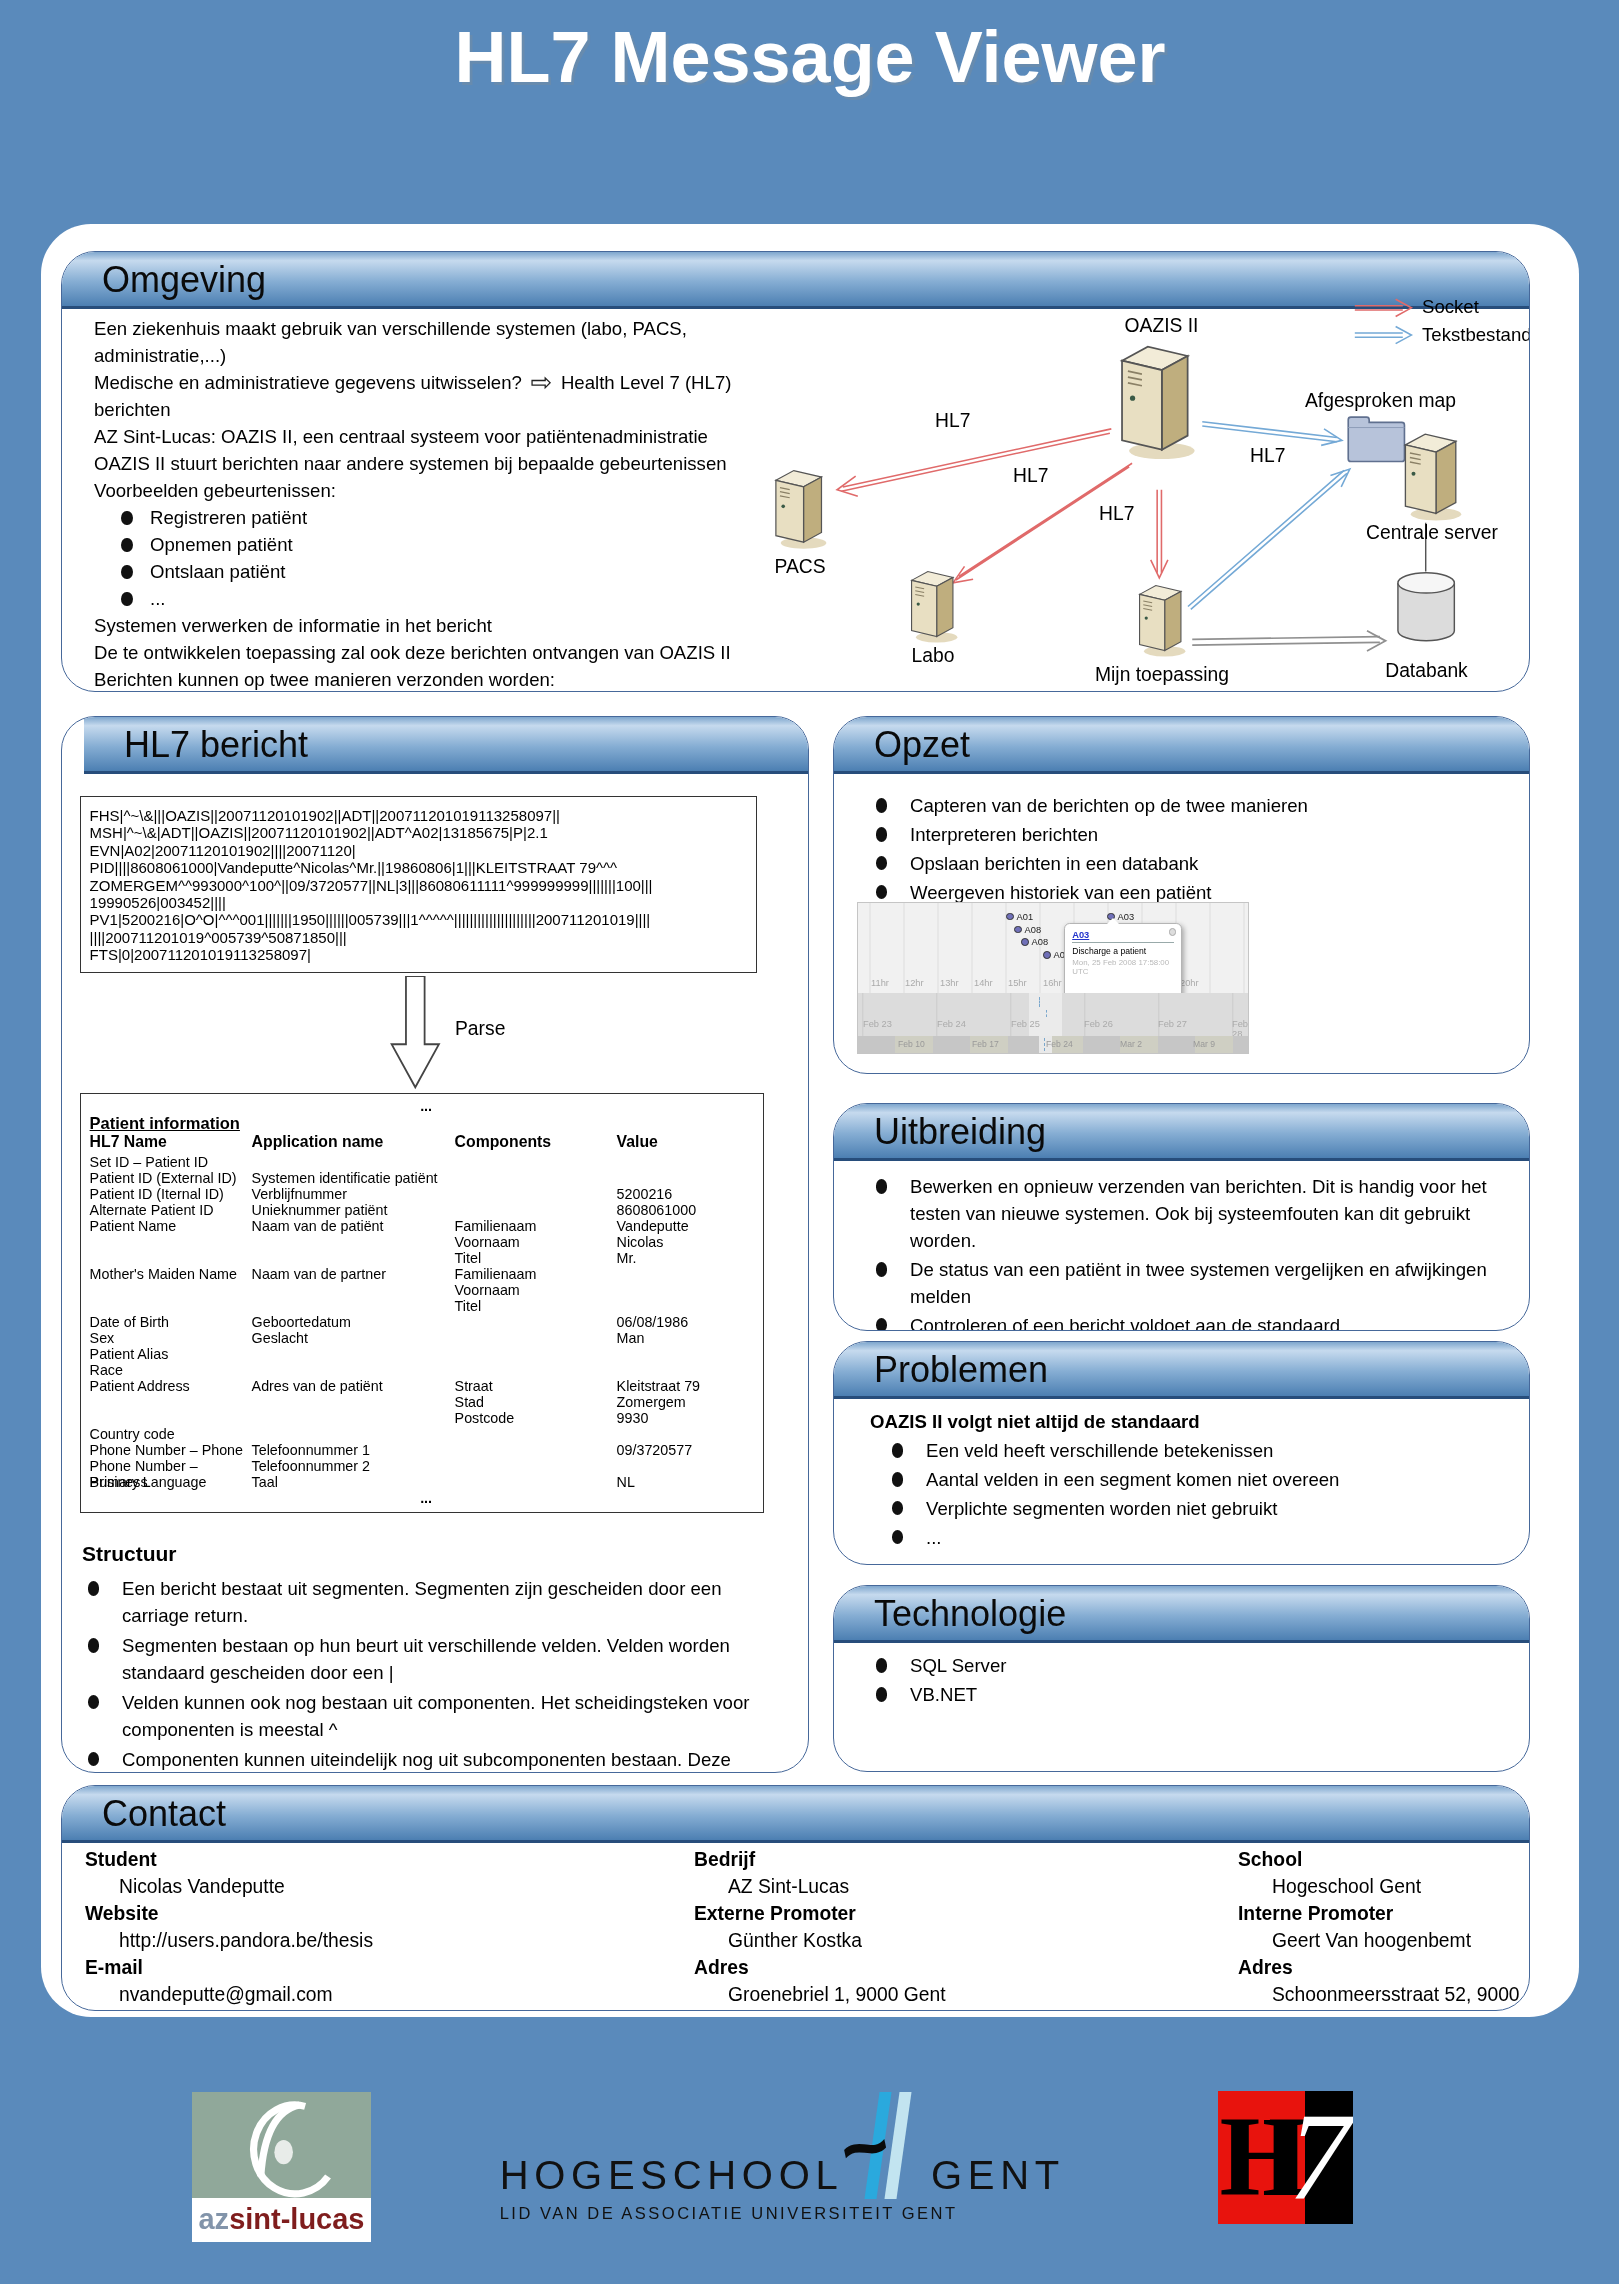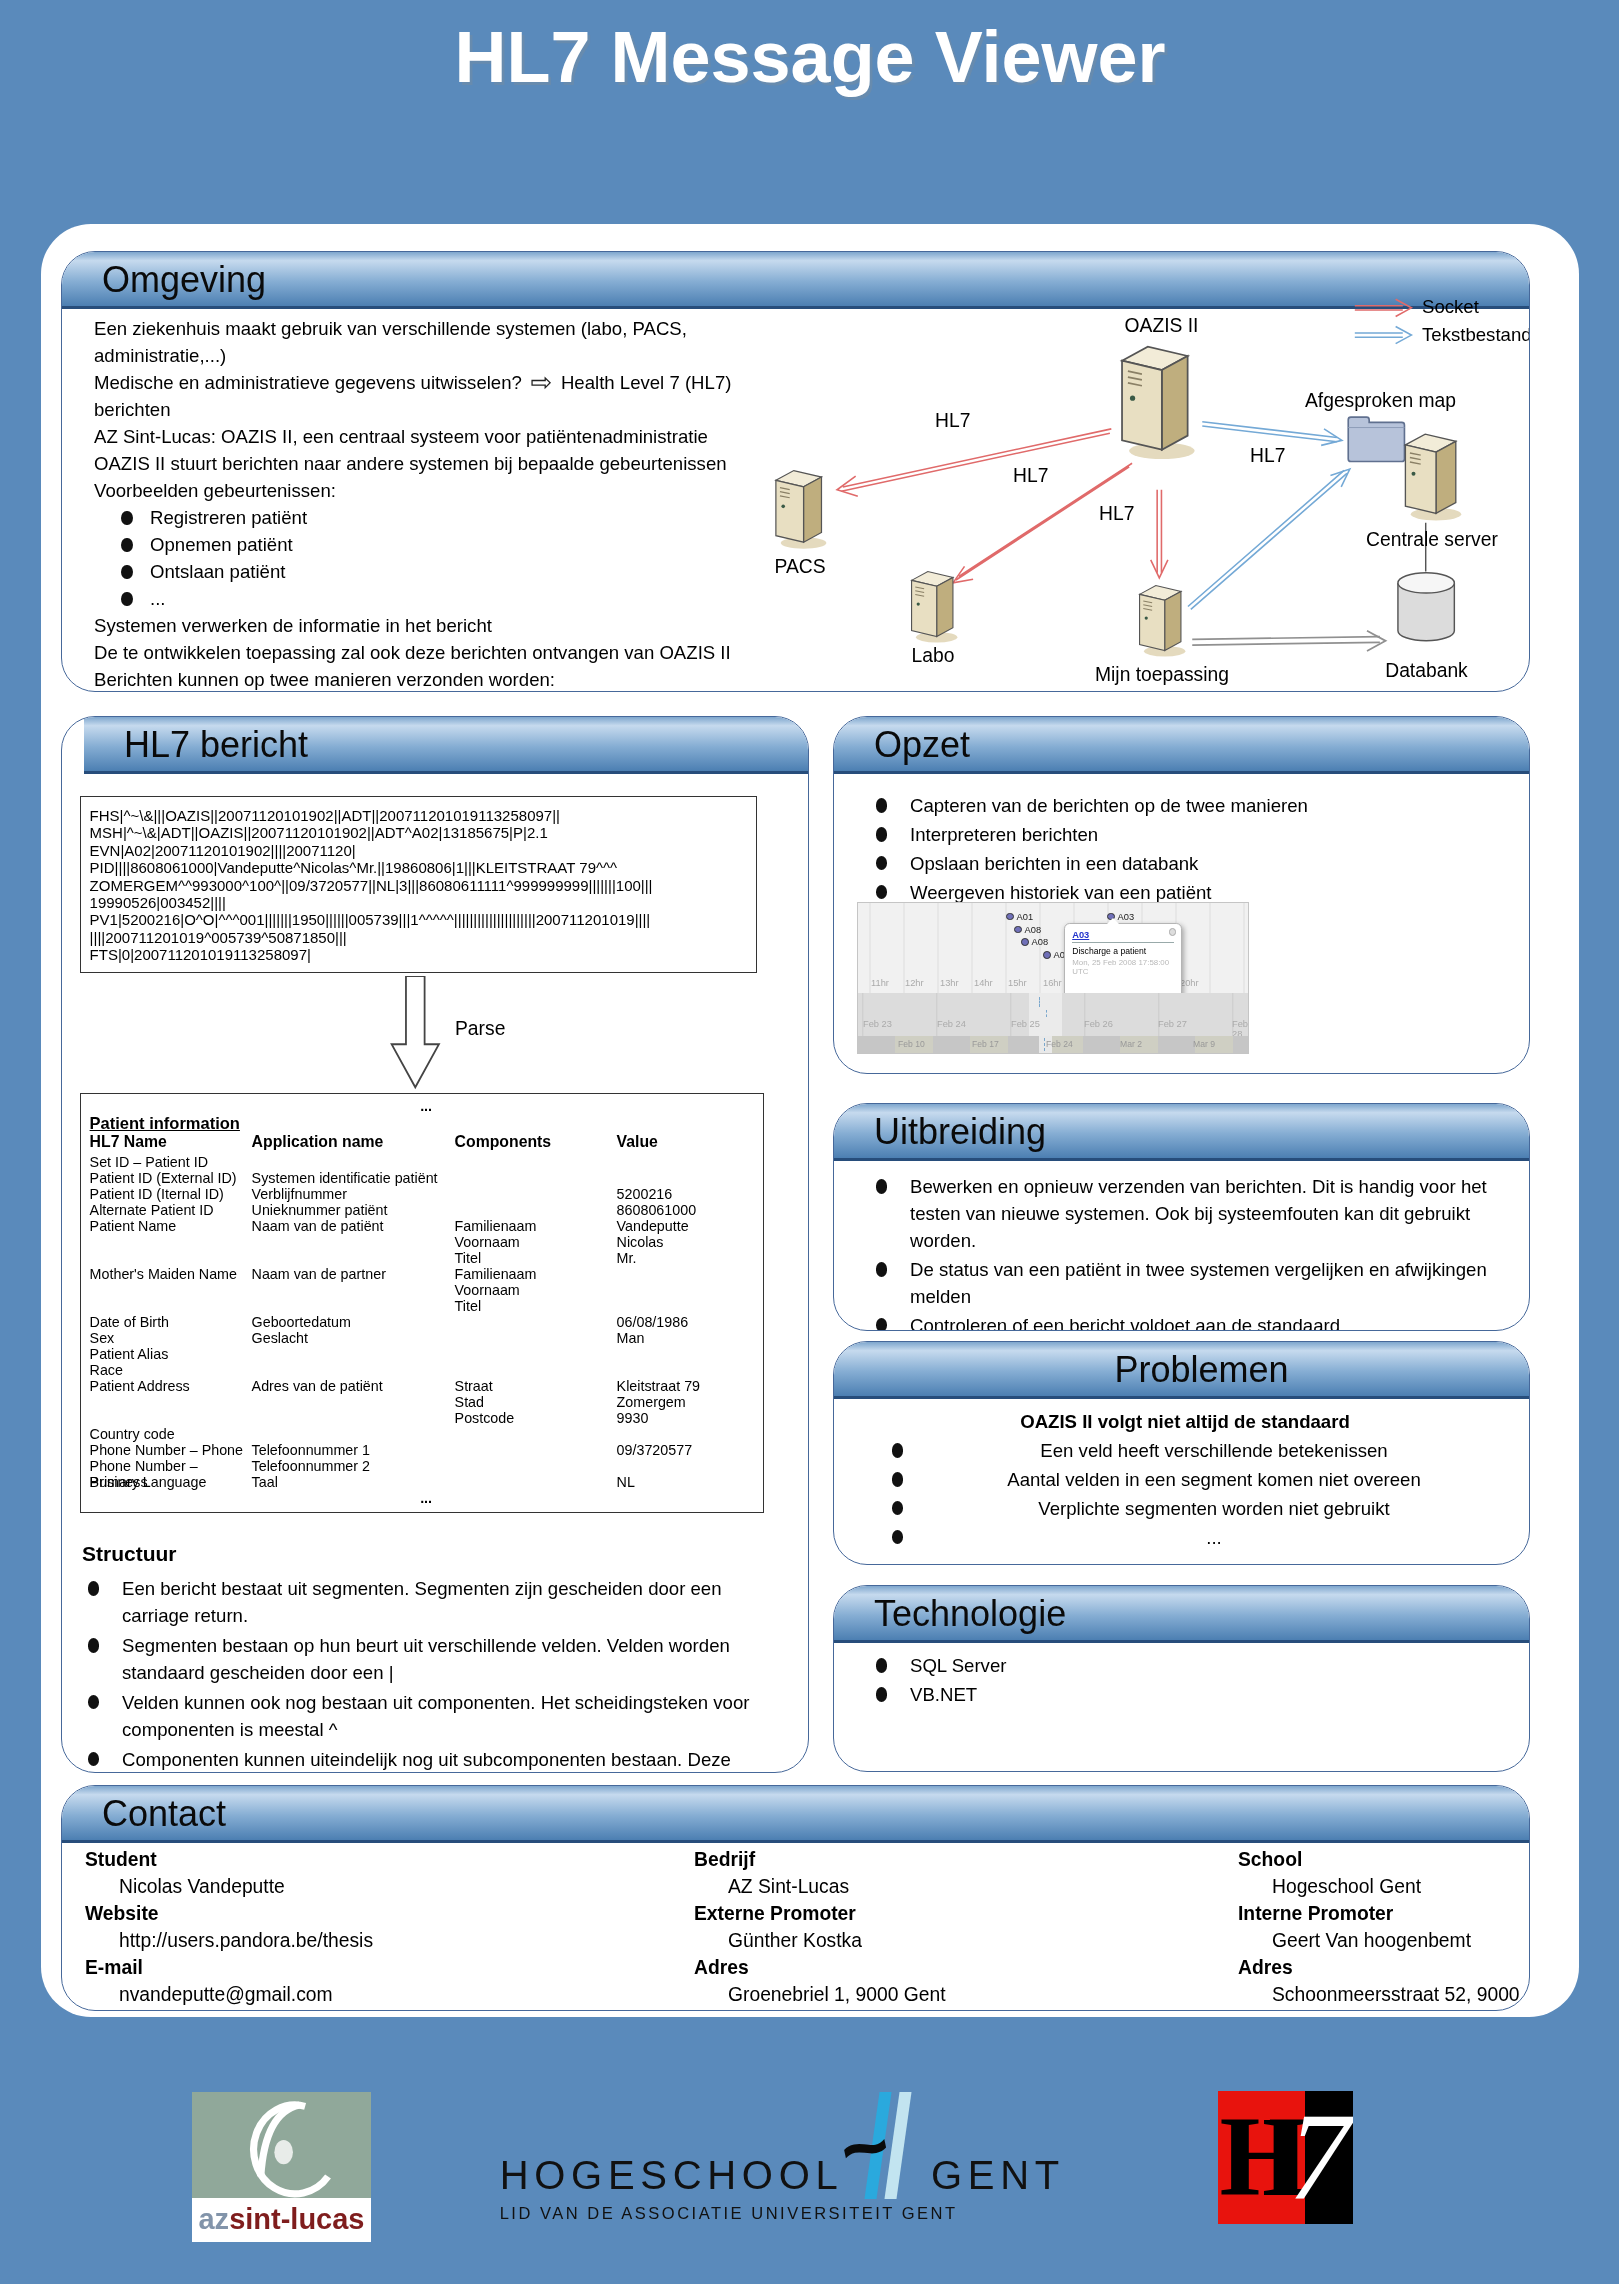--- a/index.html
+++ b/index.html
@@ -216,21 +216,21 @@
     <div class="nodelabel" style="left:1032px;top:412px;width:136px;">Mijn toepassing</div>
 
     <div class="nodelabel" style="left:1238px;top:138px;width:161px;">Afgesproken map</div>
     <svg class="abs" style="left:1282px;top:159px;" width="66" height="54" viewBox="0 0 92 76">
         <use href="#sym-folder"></use>
       </svg>
 
     <svg class="abs" style="left:1338px;top:176px;" width="63" height="95" viewBox="0 0 88 132">
         <use href="#sym-server"></use>
       </svg>
-    <div class="nodelabel" style="left:1295px;top:277px;width:150px;">Centrale server</div>
+    <div class="nodelabel" style="left:1295px;top:270px;width:150px;">Centrale server</div>
 
     <svg class="abs" style="left:1330px;top:319px;" width="69" height="73" viewBox="0 0 96 102">
         <use href="#sym-db"></use>
       </svg>
     <div class="nodelabel" style="left:1311px;top:408px;width:107px;">Databank</div>
 
     <div class="hl7lbl" style="left:873px;top:158px;">HL7</div>
     <div class="hl7lbl" style="left:951px;top:213px;">HL7</div>
     <div class="hl7lbl" style="left:1037px;top:251px;">HL7</div>
     <div class="hl7lbl" style="left:1188px;top:193px;">HL7</div>
@@ -448,21 +448,21 @@
   <div class="panel" style="left:792px;top:879px;width:695px;height:226px;">
     <div class="panel-head">Uitbreiding</div>
     <div class="plist" style="left:36px;top:69px;width:634px;">
       <div class="pli">Bewerken en opnieuw verzenden van berichten. Dit is handig voor het testen van nieuwe systemen. Ook bij systeemfouten kan dit gebruikt worden.</div>
       <div class="pli">De status van een patiënt in twee systemen vergelijken en afwijkingen melden</div>
       <div class="pli">Controleren of een bericht voldoet aan de standaard</div>
 
     </div>
   </div>
 
-  <div class="panel" style="left:792px;top:1117px;width:695px;height:222px;text-align:center;">
+  <div class="panel" style="left:792px;top:1117px;width:695px;height:222px;">
     <div class="panel-head">Problemen</div>
     <div class="flow" style="left:36px;top:66px;width:630px;font-weight:bold;">OAZIS II volgt niet altijd de standaard</div>
     <div class="plist" style="left:52px;top:95px;width:616px;">
       <div class="pli">Een veld heeft verschillende betekenissen</div>
       <div class="pli">Aantal velden in een segment komen niet overeen</div>
       <div class="pli">Verplichte segmenten worden niet gebruikt</div>
       <div class="pli">...</div>
     </div>
   </div>
 

